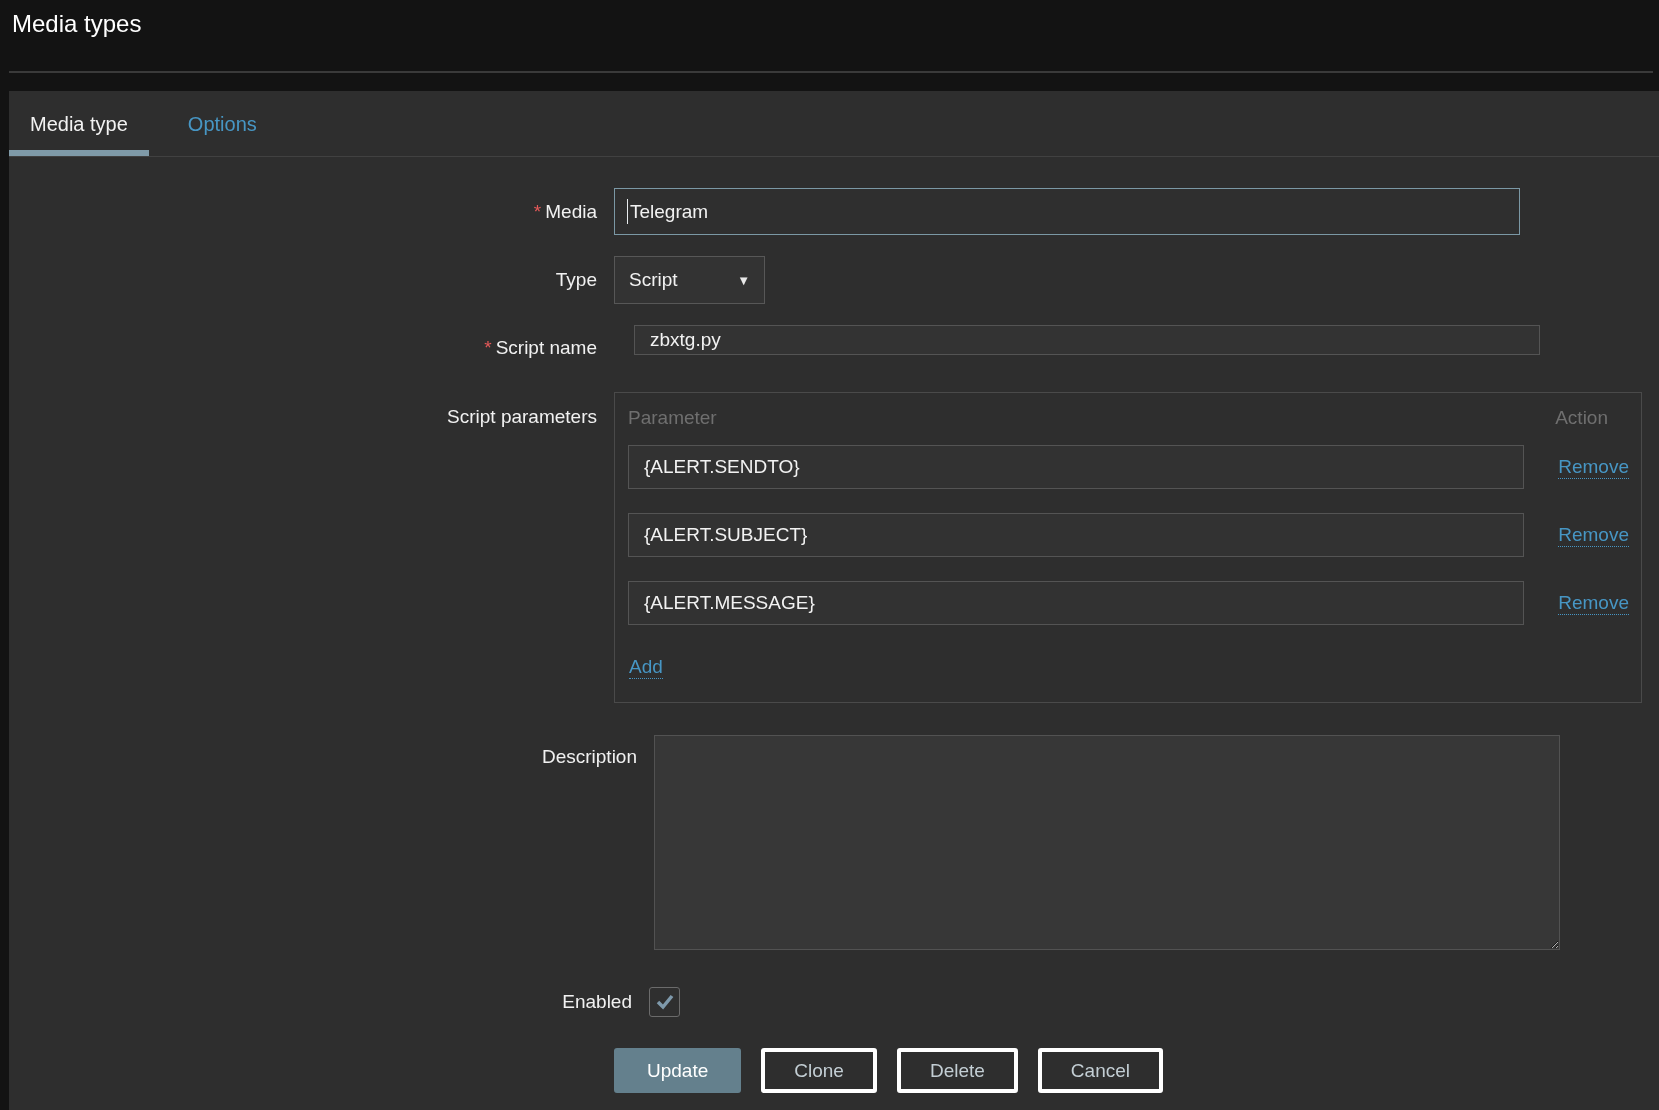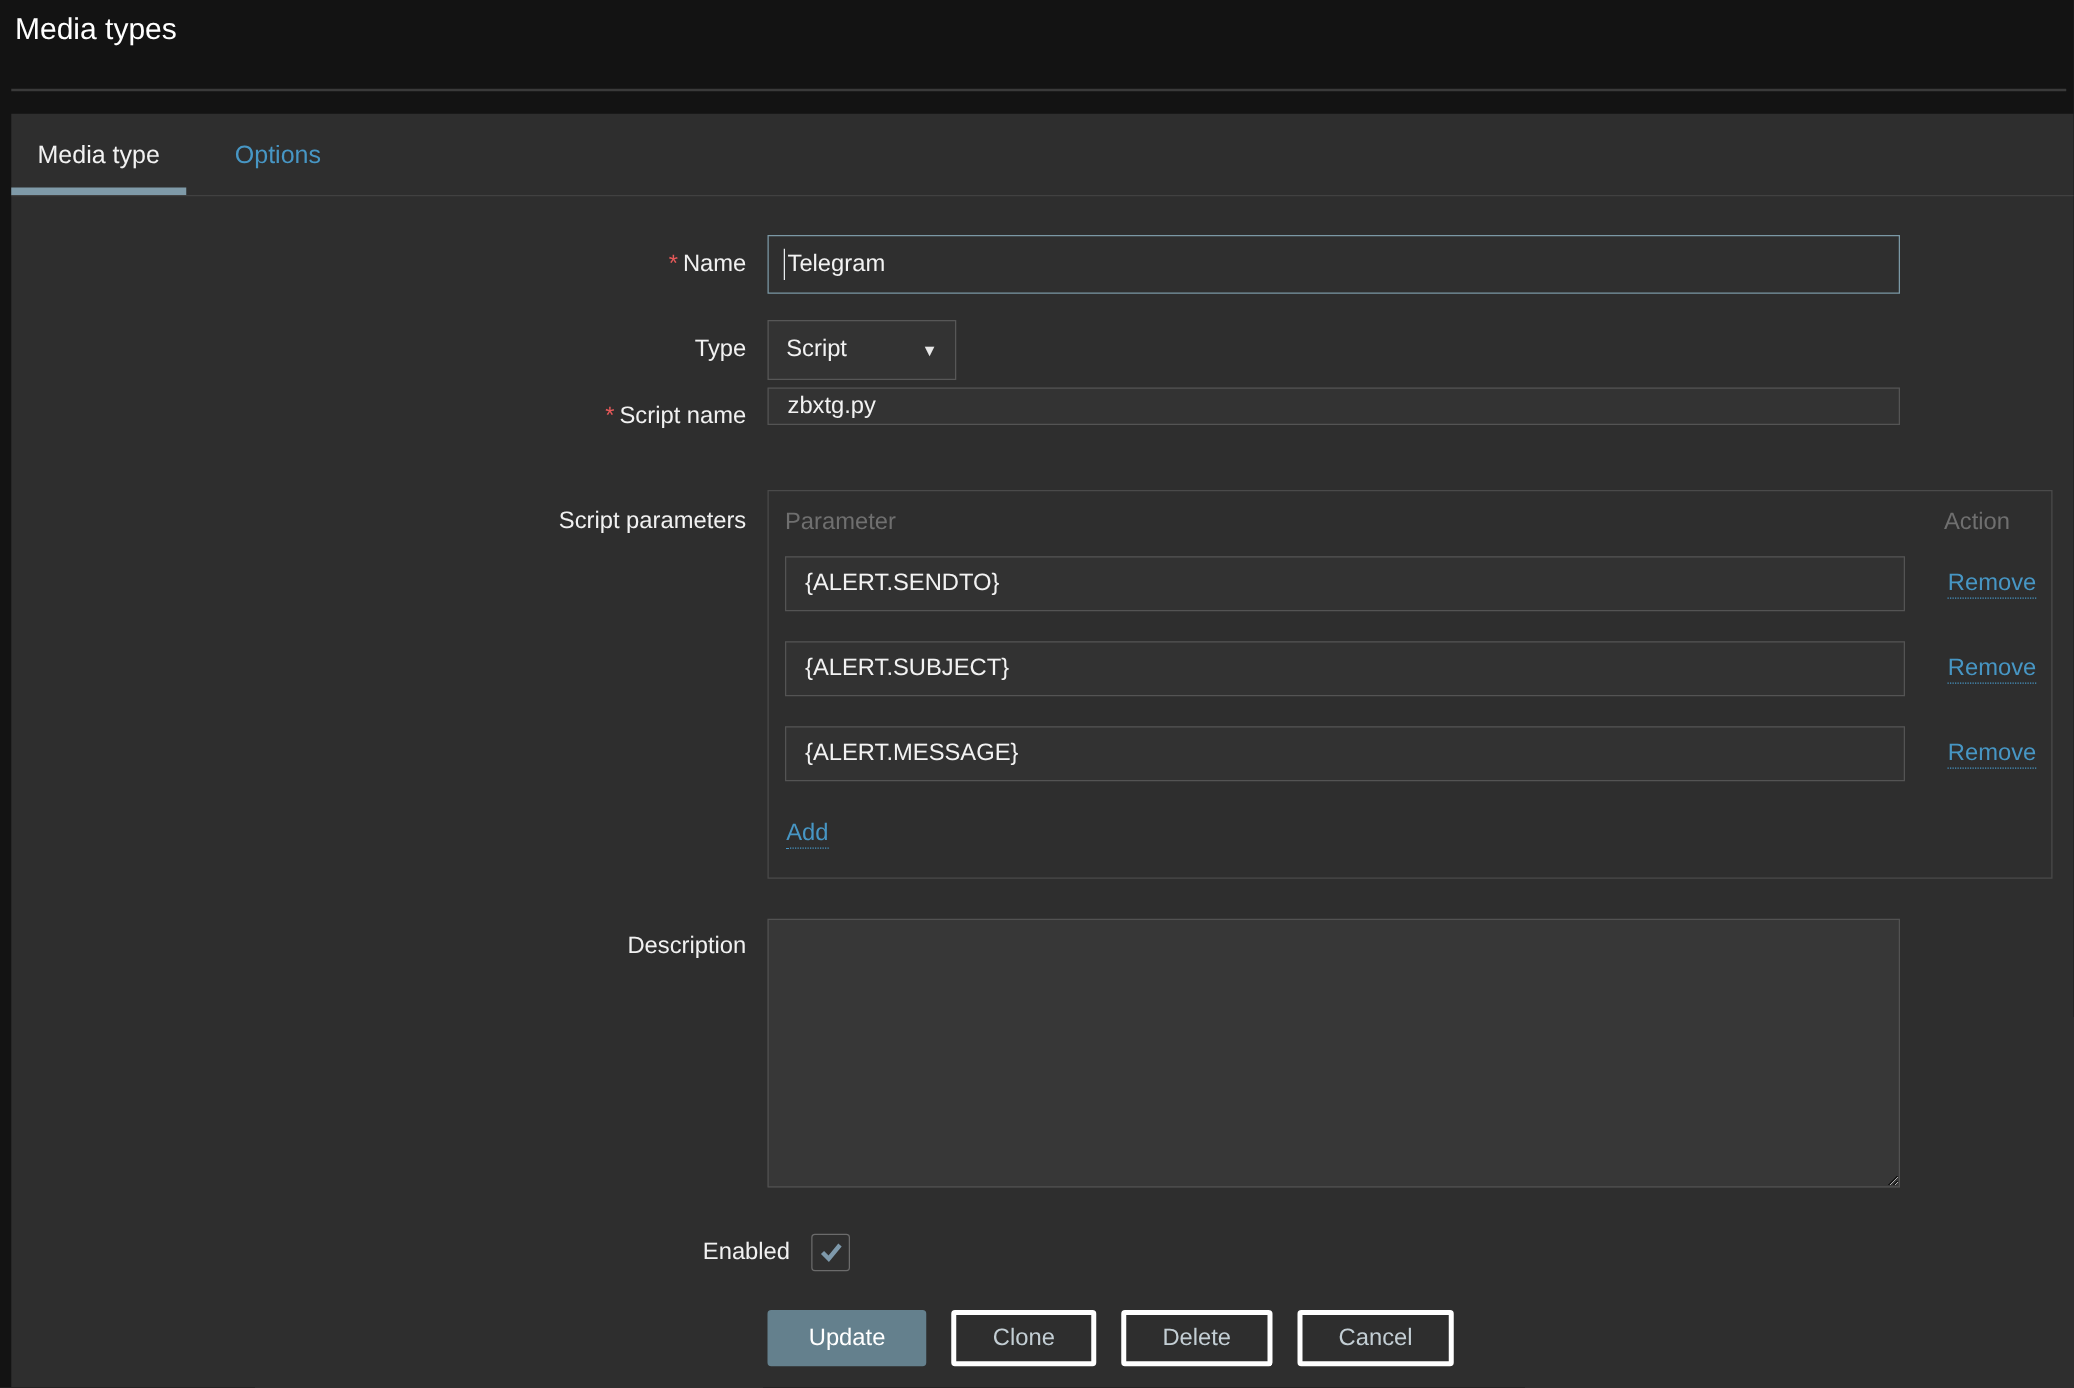--- a/index.html
+++ b/index.html
@@ -45,23 +45,23 @@
     width:605px; text-align:right; padding-right:17px;
     font-size:19px; color:#f1f1f1; white-space:nowrap;
   }
   .req { color:#e45959; margin-right:4px; }
   .txt {
     background:#333333; border:1px solid #545454; color:#f2f2f2;
     font-size:19px; font-family:inherit; padding:0 15px; outline:none;
   }
   #row-name   { top:97px;  } #row-name .flabel   { line-height:47px; }
   #row-type   { top:165px; } #row-type .flabel   { line-height:48px; }
-  #row-script { top:219px; } #row-script .flabel { line-height:46px; }
+  #row-script { top:234px;gap:20px; } #row-script .flabel { line-height:46px; }
   #row-params { top:301px; } #row-params .flabel { padding-top:14px; }
-  #row-desc   { top:644px; } #row-desc .flabel   { padding-top:11px; }
+  #row-desc   { top:644px;padding-left:40px; } #row-desc .flabel   { padding-top:11px; }
   #row-enabled{ top:896px;padding-left:35px; } #row-enabled .flabel{ line-height:30px; }
   #row-buttons{ top:957px; }
   .name-wrap { position:relative; }
   #name-input { width:906px; height:47px; border-color:#7b98a5; background:#2f2f2f; }
   .caret {
     position:absolute; left:13px; top:11px; width:1px; height:25px;
     background:#e8ecee;
   }
   
   .select {
@@ -115,21 +115,21 @@
 <div class="title-divider"></div>
 
 <div class="panel">
 
   <div class="tabs">
     <button class="tab active">Media type</button>
     <button class="tab inactive">Options</button>
   </div>
 
   <div class="row" id="row-name">
-    <div class="flabel"><span class="req">*</span><span>Name</span></div>
+    <div class="flabel"><span class="req">*</span><span>Media</span></div>
     <div class="name-wrap">
       <input id="name-input" class="txt" type="text" value="Telegram" style="">
       <div class="caret"></div>
     </div>
   </div>
 
   <div class="row" id="row-type">
     <div class="flabel"><span>Type</span></div>
     <div class="select">
       <span>Script</span>

